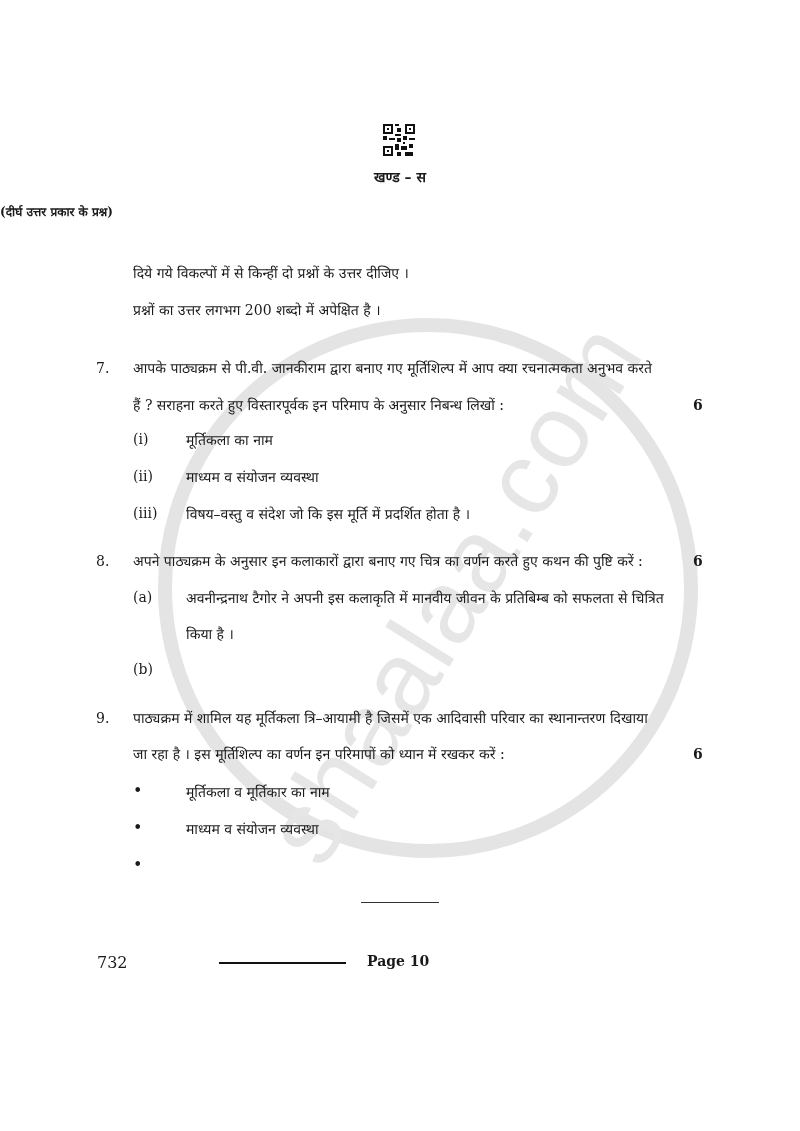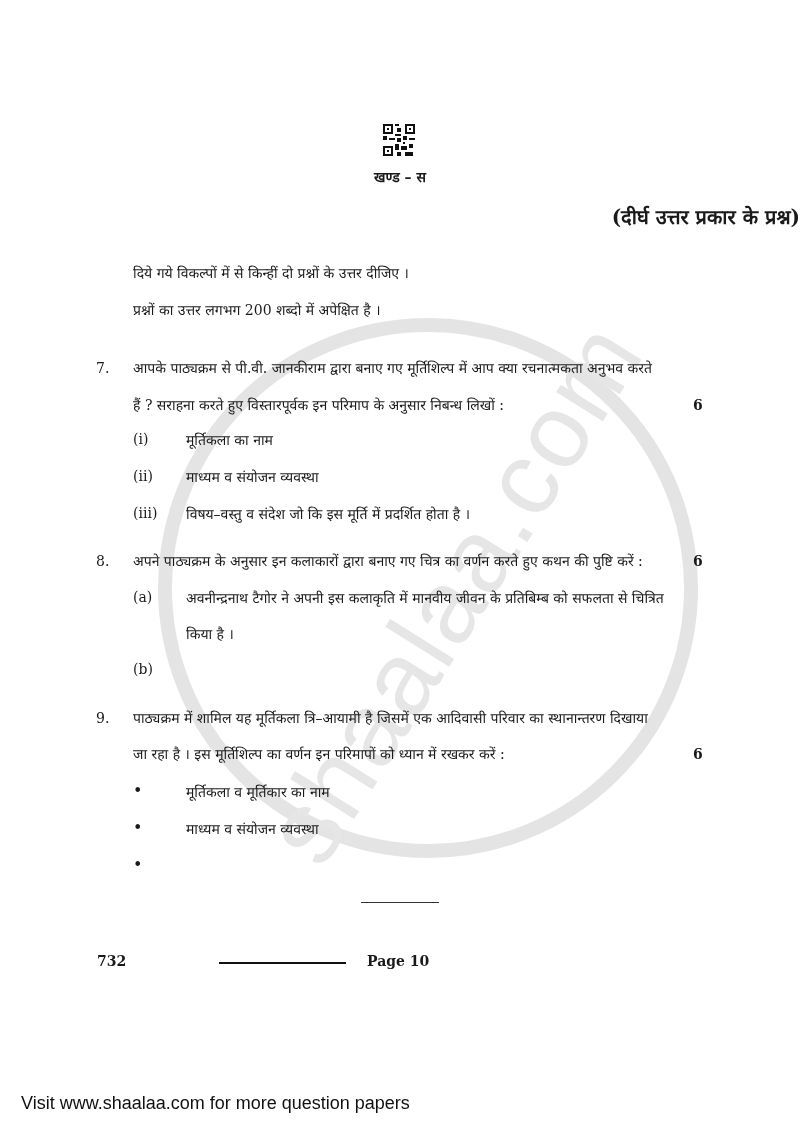--- a/index.html
+++ b/index.html
@@ -26,35 +26,35 @@
     .content { position: absolute; left: 0; top: 0; width: 800px; height: 1131px; z-index: 1; border-radius: 25px; }
 
     .qr {
       position: absolute; left: 383px; top: 124px; width: 32px; height: 32px;
     }
     .section-title {
       position: absolute; left: 0; width: 800px; text-align: center; top: 167px;
       font-size: 14px; font-weight: bold;
     }
     .section-sub {
-      position: absolute; left: 0; width: 800px; text-align: right; top: 203px;
-      font-size: 20px; font-weight: bold;
+      position: absolute; left: 0; width: 800px; text-align: left; top: 203px;
+      font-size: 12px; font-weight: bold;
     }
 
     .line { position: absolute; font-size: 14px; white-space: nowrap; }
     .instr { left: 133px; }
     .qnum { left: 96px; font-size: 14px; }
     .qtext { left: 133px; }
     .marks { left: 693px; font-weight: bold; font-size: 14px; }
     .sublabel { left: 133px; }
     .subtext { left: 169px; margin-left: 17px; }
     .bullet { left: 133px; font-size: 16px; }
 
     .hr-small { position: absolute; left: 361px; top: 902px; width: 78px; height: 1px; background: #333; }
-    .footer-code { position: absolute; left: 97px; top: 953px; font-size: 14px; font-weight: bold; }
+    .footer-code { position: absolute; left: 97px; top: 953px; font-size: 16px; font-weight: normal; }
     .footer-line { position: absolute; left: 219px; top: 962px; width: 127px; height: 2px; background: #111; }
     .footer-page { position: absolute; left: 367px; top: 953px; font-size: 14px; font-weight: bold; }
 
     .visit {
       position: absolute; left: 21px; top: 1093px;
       font-family: "Liberation Sans", sans-serif; font-size: 18px; color: #111;
     }
   </style>
 </head>
 <body>
@@ -128,15 +128,14 @@
     <div class="line bullet" style="top:818px">•</div>
     <div class="line subtext" style="top:819px">माध्यम व संयोजन व्यवस्था</div>
     <div class="line bullet" style="top:855px">•</div>
 
     <div class="hr-small"></div>
 
     <div class="footer-code">732</div>
     <div class="footer-line"></div>
     <div class="footer-page">Page 10</div>
 
-    <div class="visit">Visit www.shaalaa.com for more question papers</div>
   </div>
 </div>
 
 </body></html>

